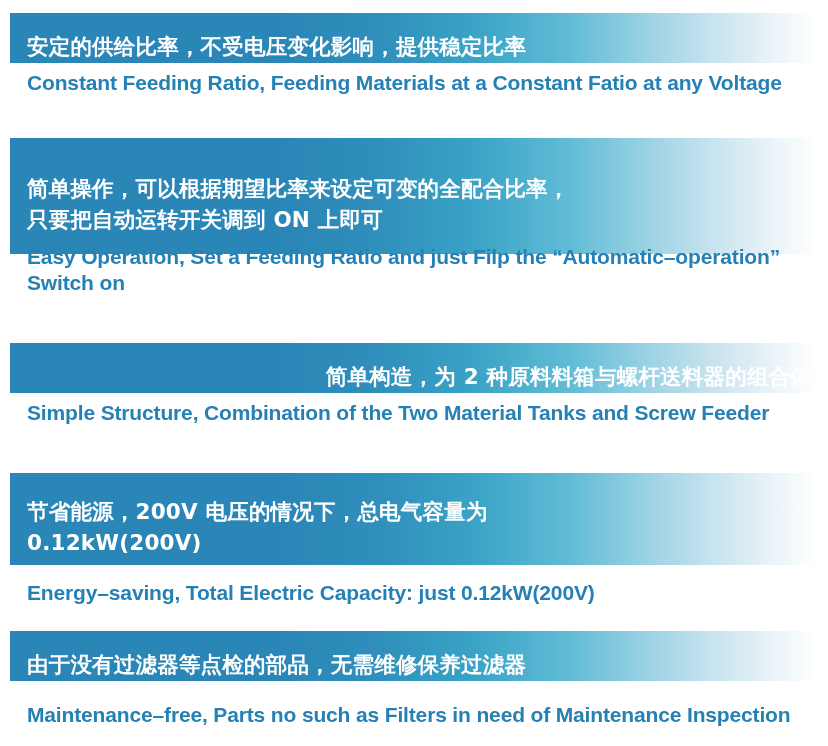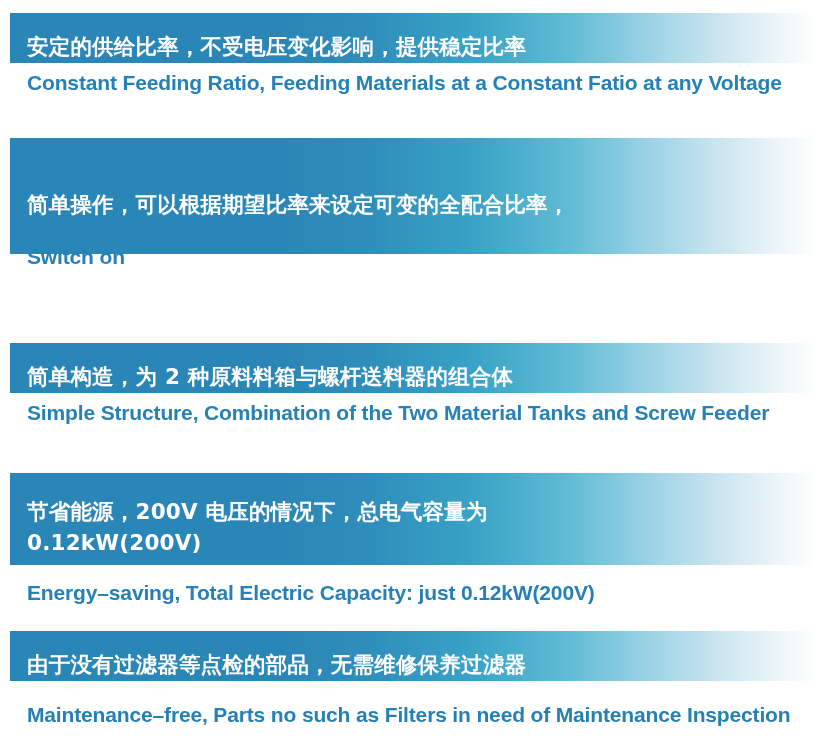--- a/index.html
+++ b/index.html
@@ -89,28 +89,30 @@
       <span class="headline-line">安定的供给比率，不受电压变化影响，提供稳定比率</span>
     </div>
     <div class="subcaption" style="top:70px;">
       <span class="subcaption-line">Constant Feeding Ratio, Feeding Materials at a Constant Fatio at any Voltage</span>
     </div>
   </div>
 
   <div class="feature-block">
     <div class="headline-bar" style="top:138px; height:116px;">
       <span class="headline-line">简单操作，可以根据期望比率来设定可变的全配合比率，</span>
+      <span class="headline-line">只要把自动运转开关调到 ON 上即可</span>
     </div>
     <div class="subcaption" style="top:244px;">
+      <span class="subcaption-line">Easy Operation, Set a Feeding Ratio and just Filp the “Automatic–operation”</span>
       <span class="subcaption-line">Switch on</span>
     </div>
   </div>
 
   <div class="feature-block">
-    <div class="headline-bar" style="top:343px; height:50px;">
+    <div class="headline-bar" style="top:343px; height:50px;align-items:flex-end;">
       <span class="headline-line">简单构造，为 2 种原料料箱与螺杆送料器的组合体</span>
     </div>
     <div class="subcaption" style="top:400px;">
       <span class="subcaption-line">Simple Structure, Combination of the Two Material Tanks and Screw Feeder</span>
     </div>
   </div>
 
   <div class="feature-block">
     <div class="headline-bar" style="top:473px; height:92px;">
       <span class="headline-line">节省能源，200V 电压的情况下，总电气容量为</span>

